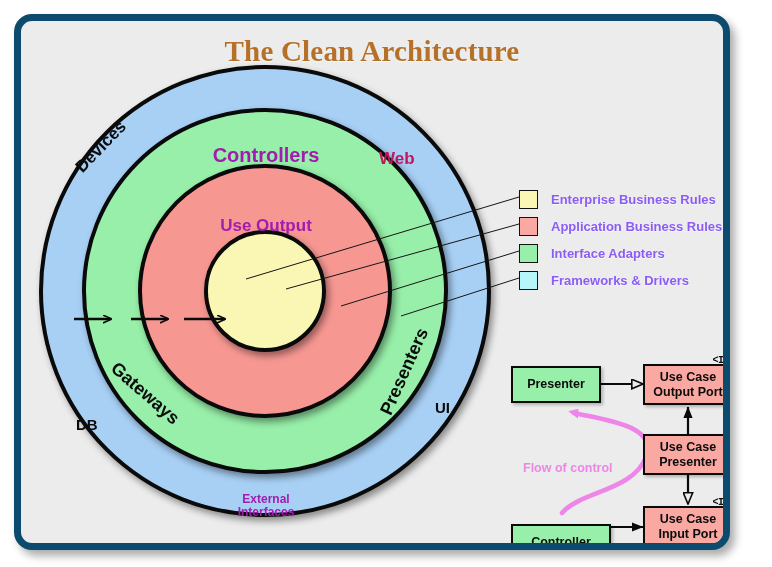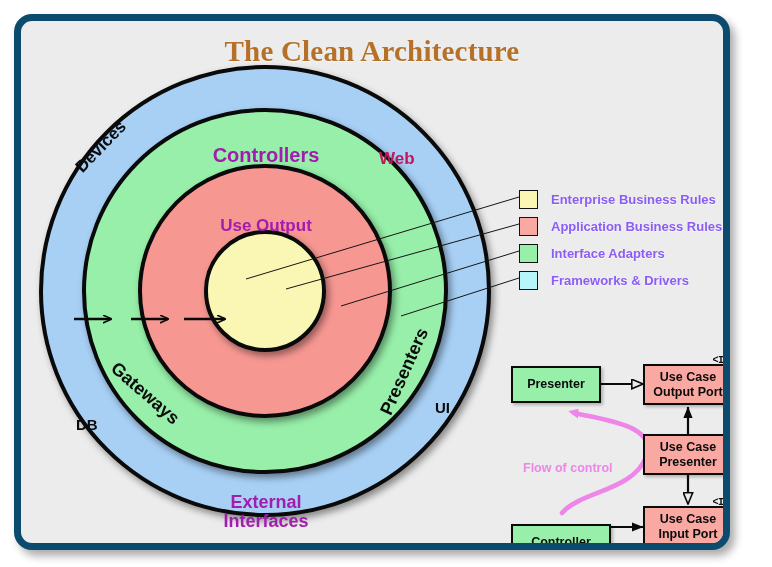--- a/index.html
+++ b/index.html
@@ -57,21 +57,21 @@
     font-weight:bold;
     color:#a21caf;
     white-space:nowrap;
     text-align:center;
     line-height:1.08;
     pointer-events:none;
   }
   #lbl-controllers{ left:0; top:124px;  width:490px; font-size:20px; }
   #lbl-usecases   { left:0; top:196px;  width:490px; font-size:17px; }
   #lbl-entities   { left:0; top:282px;  width:490px; font-size:14px; }
-  #lbl-external   { left:0; top:472px;  width:490px; font-size:18px; }
+  #lbl-external   { left:0; top:472px;  width:490px; font-size:12px; }
 
   #lbl-web   { position:absolute; left:358px; top:128px; font-size:17px; font-weight:bold; color:#be185d; }
   #lbl-ui    { position:absolute; left:414px; top:378px; font-size:15px; font-weight:bold; color:#0b0b0b; }
   #lbl-db    { position:absolute; left:55px;  top:395px; font-size:15px; font-weight:bold; color:#0b0b0b; }
 
   #lbl-devices  { position:absolute; left:48px;  top:116px; font-size:17px; font-weight:bold; color:#0b0b0b;
                   transform:rotate(-46deg); transform-origin:center; }
   #lbl-gateways { position:absolute; left:82px;  top:362px; font-size:18px; font-weight:bold; color:#0b0b0b;
                   transform:rotate(41deg); transform-origin:center; }
   #lbl-presenters{position:absolute; left:337px; top:340px; font-size:18px; font-weight:bold; color:#0b0b0b;

